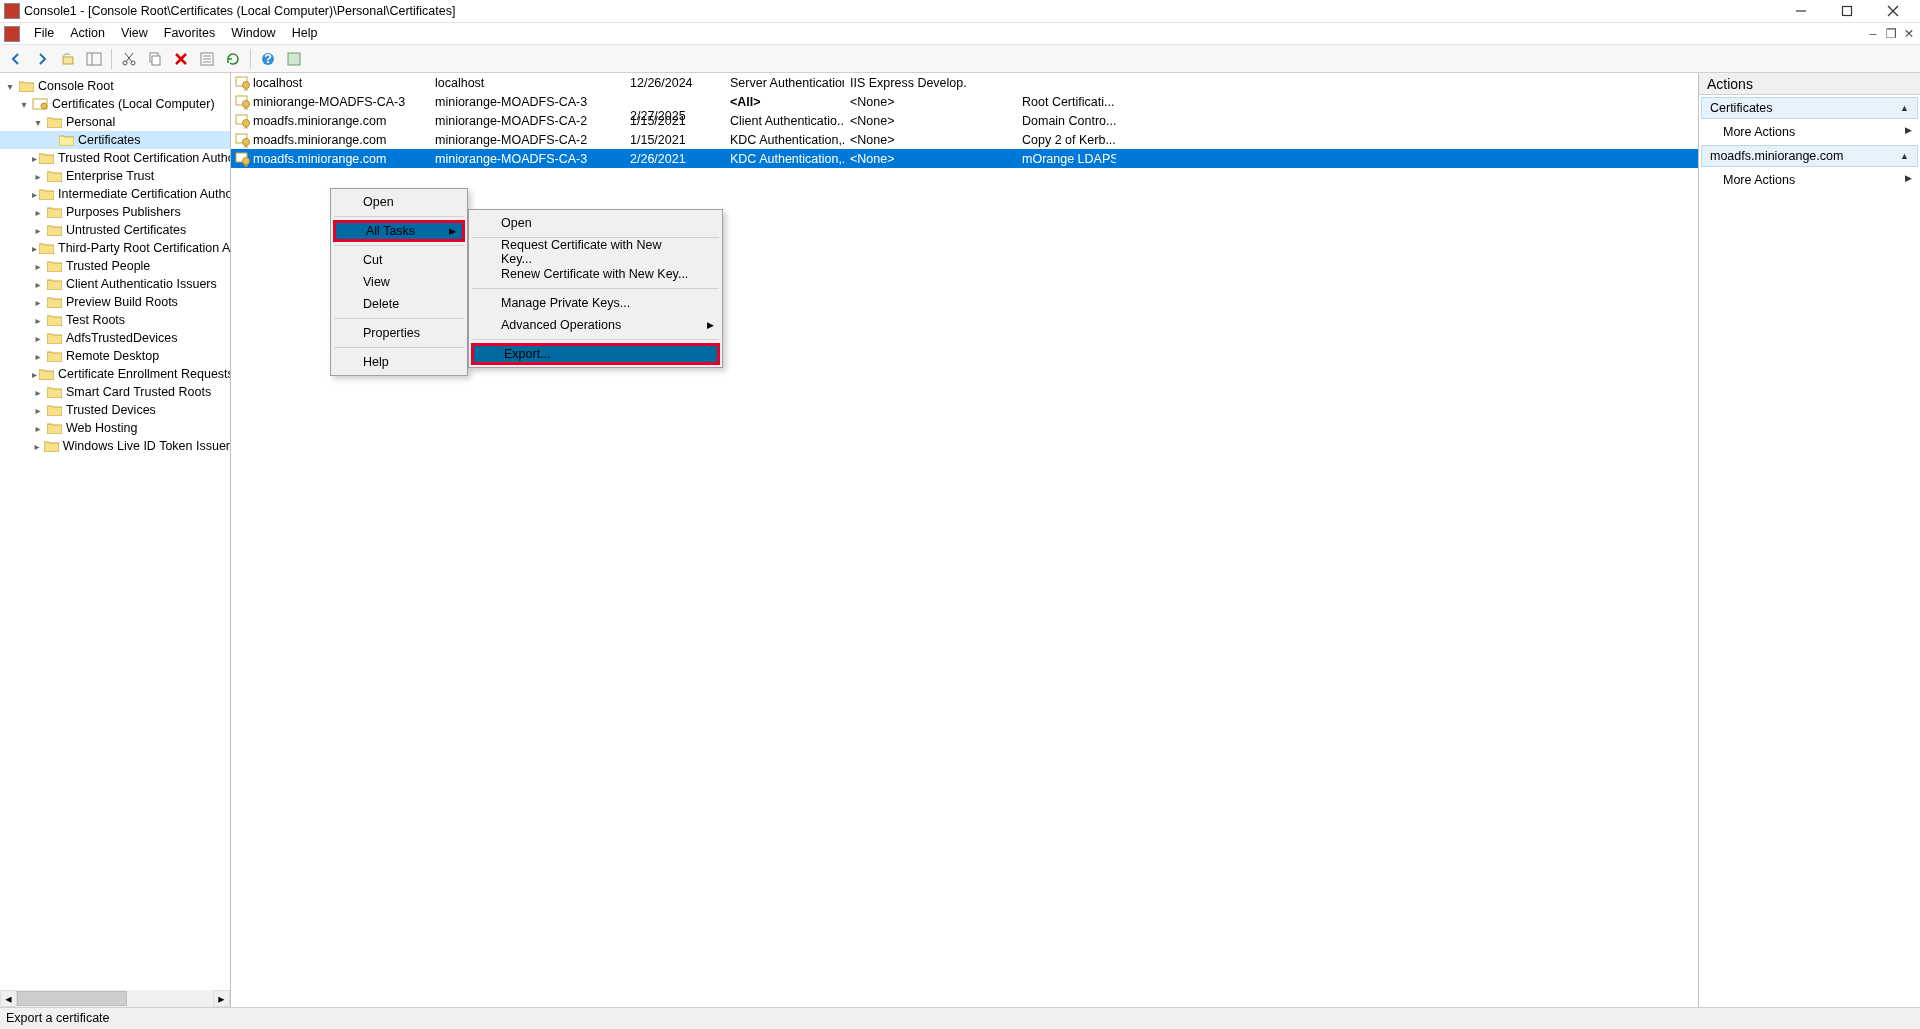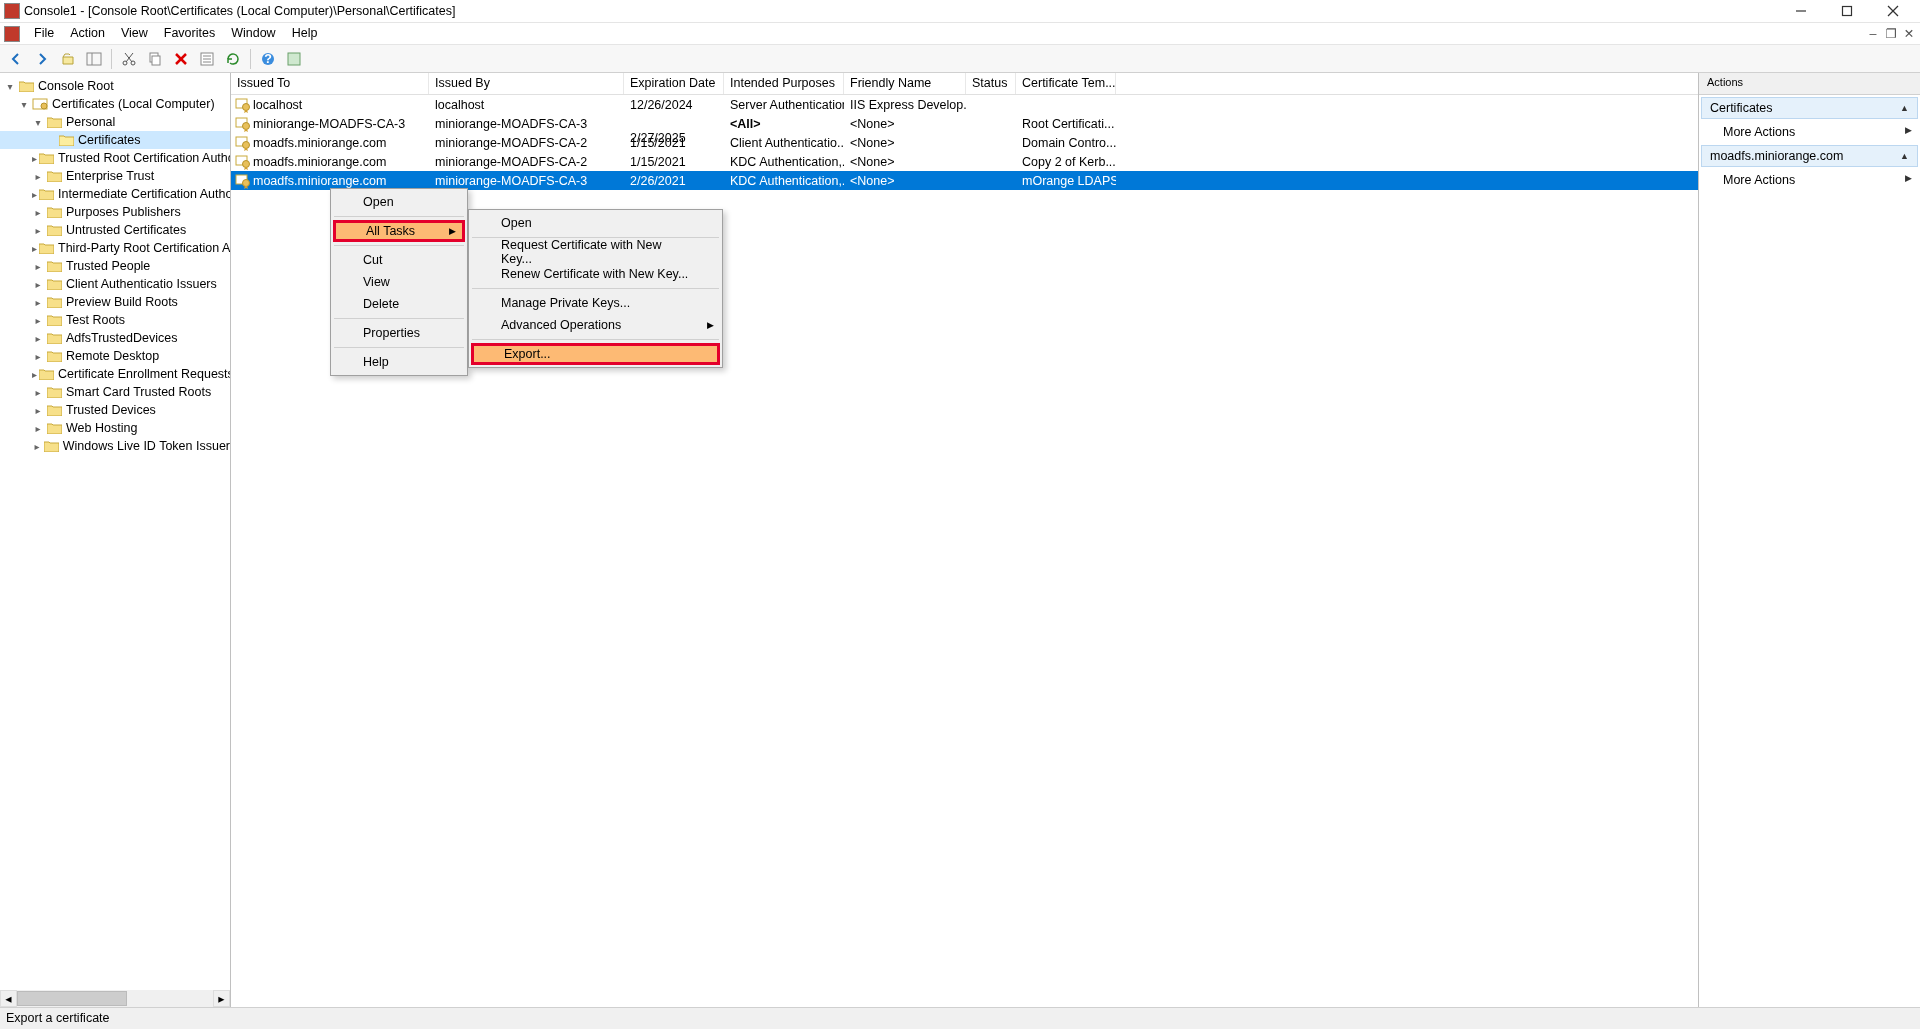--- a/index.html
+++ b/index.html
@@ -43,30 +43,30 @@
 .listpane { flex:1; display:flex; flex-direction:column; border-right:1px solid #c0c0c0; position:relative; background:#fff;}
 .listhead { height: 22px; display:flex; border-bottom:1px solid #e0e0e0; background:#fff;}
 .listhead .col { padding: 3px 6px; border-right:1px solid #e8e8e8; font-size:12.5px; white-space:nowrap; overflow:hidden;}
 .listbody { flex:1; overflow:hidden; }
 .row { height:19px; display:flex; align-items:center; font-size:12.5px; white-space:nowrap;}
 .row .cell { padding: 0 6px; overflow:hidden; }
 .row .cicon { width:16px; height:16px; margin-left:2px; margin-right:2px; display:inline-flex; align-items:center; justify-content:center; flex-shrink:0;}
 .row.sel { background:#0078d7; color:#fff; }
 
 .actionspane { width: 221px; background:#fff; }
-.actionspane .ahdr { height:22px; background:#f0f0f0; border-bottom:1px solid #d0d0d0; padding:3px 8px; font-size:11px;}
+.actionspane .ahdr { height:22px; background:#f0f0f0; border-bottom:1px solid #d0d0d0; padding:3px 8px; font-size:14px;}
 .actionspane .agroup { background:#e5f1fb; border:1px solid #bcd7f0; margin: 2px; padding:3px 8px; display:flex; justify-content:space-between; align-items:center;}
 .actionspane .agroup .caret{font-size:9px;color:#333;}
 .actionspane .aitem { padding:4px 8px 4px 24px; cursor:default;}
 .actionspane .aitem .arrow{float:right;font-size:9px;color:#333;}
 
 
 .ctxmenu { position:absolute; background:#f0f0f0; border:1px solid #a0a0a0; box-shadow: 3px 3px 6px rgba(0,0,0,0.2); padding:2px; z-index:100;}
 .ctxmenu .citem { height:22px; display:flex; align-items:center; padding:0 30px 0 30px; font-size:12.5px; cursor:default; position:relative;}
-.ctxmenu .citem.hl { background:#fdba74; }
+.ctxmenu .citem.hl { background:#0369a1; }
 .ctxmenu .citem .subarrow{position:absolute;right:6px;font-size:9px;}
 .ctxmenu .csep { height:1px; background:#d0d0d0; margin:3px 1px; }
 .ctxmenu .redbox { border:3px solid #e4002b; }
 
 
 .statusbar { height:22px; border-top:1px solid #d0d0d0; background:#f0f0f0; padding:3px 6px; font-size:12.5px;}
 
 .cert-svg{width:16px;height:16px;}
 </style>
 </head>
@@ -379,29 +379,20 @@
     </div>
     <div class="scroll-h">
       <div class="arrow">◂</div>
       <div class="thumb" style="width:110px"></div>
       <div style="flex:1"></div>
       <div class="arrow">▸</div>
     </div>
   </div>
 
   <div class="listpane">
-    <div class="listhead">
-      <div class="col" style="width:198px">Issued To</div>
-      <div class="col" style="width:195px">Issued By</div>
-      <div class="col" style="width:100px">Expiration Date</div>
-      <div class="col" style="width:120px">Intended Purposes</div>
-      <div class="col" style="width:122px">Friendly Name</div>
-      <div class="col" style="width:50px">Status</div>
-      <div class="col" style="width:100px">Certificate Tem...</div>
-    </div>
     <div class="listbody" id="listbody">
         <div class="row">
           <div class="cell" style="width: 198px; display: flex; align-items: center; padding-left: 2px;">
             <span class="cicon">
               <svg viewBox="0 0 16 16">
                 <rect x="1" y="2" width="11" height="9" fill="#fff" stroke="#c9a93a"></rect>
                 <circle cx="11" cy="10" r="3.5" fill="#e8c05a" stroke="#b8932a"></circle>
                 <path d="M10 13l-1 3 2-1 2 1-1-3" fill="#d0a030"></path>
               </svg>
             </span>

